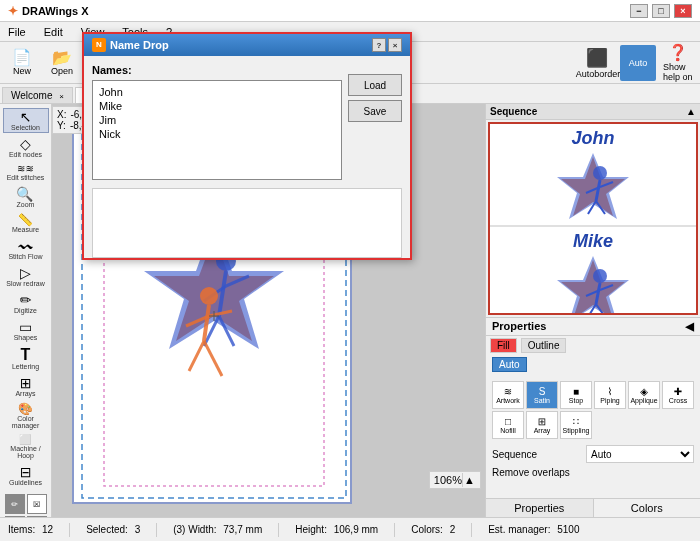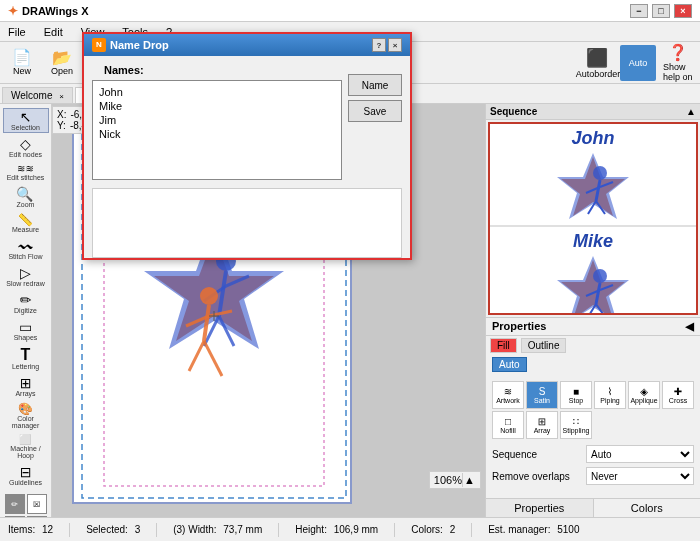--- a/index.html
+++ b/index.html
@@ -47,21 +47,21 @@
     .props-tab.active { background: #ef4444; }
 
     
     .dialog-overlay { position: absolute; top: 0; left: 0; width: 100%; height: 100%; z-index: 100; pointer-events: none; }
     .dialog { position: absolute; top: 30px; left: 80px; width: 320px; background: #f0f0f0; border: 1px solid #888; box-shadow: 2px 2px 8px rgba(0,0,0,0.3); pointer-events: all; border: 2px solid #e03030; }
     .dialog-title { background: linear-gradient(to bottom, #4a90d9, #2c6fb5); color: white; padding: 3px 8px; display: flex; align-items: center; justify-content: space-between; font-size: 11px; font-weight: bold; height: 22px; }
     .dialog-title-icon { width: 14px; height: 14px; background: #ff8800; border-radius: 2px; display: inline-block; margin-right: 4px; font-size: 8px; color: white; text-align: center; line-height: 14px; }
     .dialog-title-controls { display: flex; gap: 2px; }
     .dialog-title-btn { width: 14px; height: 14px; background: #e0e0e0; border: 1px solid #888; font-size: 8px; display: flex; align-items: center; justify-content: center; cursor: pointer; color: #333; }
     .dialog-body { padding: 8px; }
-    .dialog-label { font-size: 11px; margin-bottom: 4px; font-weight: bold; margin-left: 12px; }
+    .dialog-label { font-size: 11px; margin-bottom: 4px; font-weight: bold; }
     .dialog-names-box { border: 1px solid #888; background: white; width: 100%; height: 100px; padding: 4px; overflow-y: auto; }
     .dialog-name-item { font-size: 11px; padding: 1px 2px; cursor: pointer; }
     .dialog-btn { width: 54px; height: 22px; border: 1px solid #888; background: #e0e0e0; font-size: 10px; cursor: pointer; display: flex; align-items: center; justify-content: center; }
     .dialog-footer { display: flex; justify-content: flex-end; gap: 8px; padding: 6px 8px; }
     .dialog-footer-btn { min-width: 50px; height: 22px; border: 1px solid #888; background: #e0e0e0; font-size: 10px; cursor: pointer; display: flex; align-items: center; justify-content: center; padding: 0 8px; }
 
     
     .status-bar { position: absolute; bottom: 0; left: 0; right: 0; height: 24px; background: #f0f0f0; border-top: 1px solid #ccc; display: flex; align-items: center; padding: 0 8px; gap: 16px; font-size: 10px; }
     .status-item { display: flex; align-items: center; gap: 2px; }
     .status-sep { width: 1px; height: 14px; background: #ccc; }
@@ -377,23 +377,20 @@
       </div>
 
       <div class="prop-row">
         <span class="prop-label">Sequence</span>
         <select class="prop-select">
           <option>Auto</option>
         </select>
       </div>
       <div class="prop-row">
         <span class="prop-label">Remove overlaps</span>
-        <select class="prop-select">
-          <option>Never</option>
-        </select>
       </div>
 
       <div style="display:flex;border-top:1px solid #ccc;margin-top:auto;">
         <div style="flex:1;padding:3px 6px;border-right:1px solid #ccc;background:#e8e8e8;text-align:center;cursor:pointer;">Properties</div>
         <div style="flex:1;padding:3px 6px;text-align:center;cursor:pointer;">Colors</div>
       </div>
     </div>
   </div>
 </div>
 
@@ -437,20 +434,20 @@
     <div class="dialog-body" style="position:relative;padding-right:68px;">
       <div class="dialog-label">Names:</div>
       <div class="dialog-names-box">
         <div class="dialog-name-item">John</div>
         <div class="dialog-name-item">Mike</div>
         <div class="dialog-name-item">Jim</div>
         <div class="dialog-name-item">Nick</div>
       </div>
 
       <div style="position:absolute;right:8px;top:18px;display:flex;flex-direction:column;gap:4px;">
-        <div class="dialog-btn">Name</div>
+        <div class="dialog-btn">Load</div>
         <div class="dialog-btn">Save</div>
       </div>
     </div>
 
     <div style="margin:0 8px;height:70px;border:1px solid #ccc;background:white;"></div>
   </div>
 </div>
 
 </body></html>

